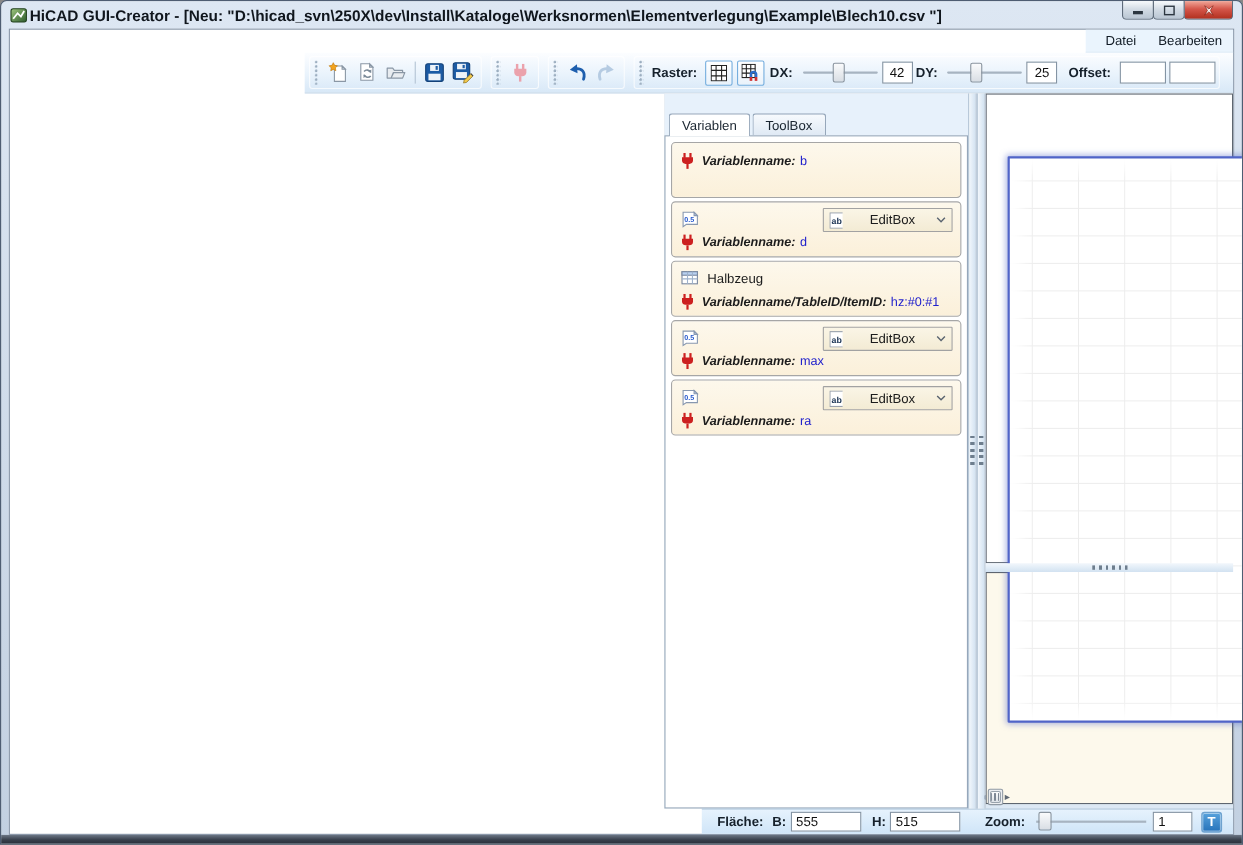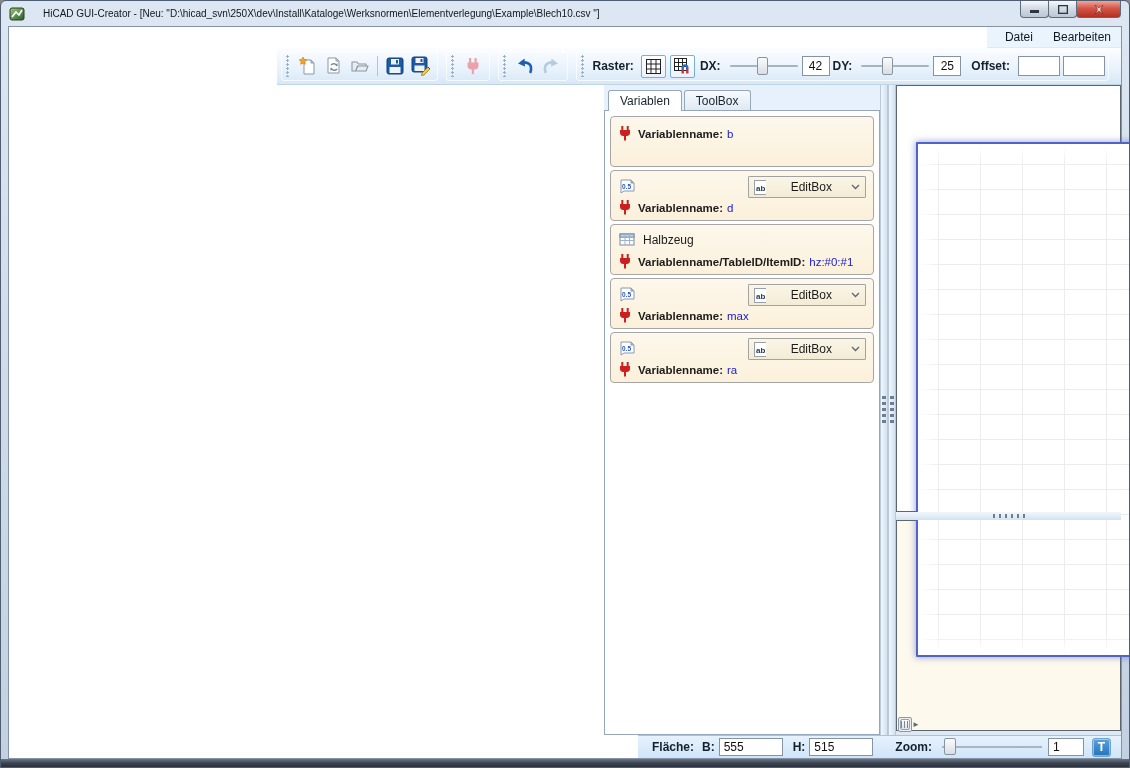--- a/index.html
+++ b/index.html
@@ -10,21 +10,21 @@
     position:relative; width:1130px; height:768px;
     border:1px solid #4e5d72; border-radius:6px 6px 0 0;
     background:linear-gradient(#dde7f3,#c2d0e1);
     overflow:hidden;
   }
   .window::after{ content:""; position:absolute; left:0; right:0; bottom:0; height:8px;
     background:linear-gradient(#6b7685,#39414d 55%,#2a313c); }
 
   
   .titlebar{ height:25px; display:flex; align-items:center; padding:0 8px; position:relative; }
-  .title-text{ font-size:10px; color:#10161d; margin-left:18px; white-space:nowrap; overflow:hidden; }
+  .title-text{ font-size:14px; color:#10161d; margin-left:2px; white-space:nowrap; overflow:hidden;font-weight:bold; }
   .win-controls{ position:absolute; top:0; right:8px; display:flex; }
   .win-btn{ width:29px; height:17px; border:1px solid #5e6b7a; border-top:none;
     border-radius:0 0 4px 4px; background:linear-gradient(#f7fafc,#d3dce5 45%,#bac6d3);
     display:flex; align-items:center; justify-content:center; margin-left:-1px; }
   .win-btn.close{ width:45px; background:linear-gradient(#f0a698,#d4564a 45%,#b2301f); }
 
   
   .content{ position:absolute; left:7px; right:7px; top:25px; bottom:8px;
     border:1px solid #8493a6; background:#fff; display:flex; flex-direction:column;align-items:flex-end; }
 
@@ -51,40 +51,40 @@
   .thumb{ position:absolute; top:1px; width:11px; height:18px; border:1px solid #8a949e;
     border-radius:2px; background:linear-gradient(#fafbfc,#d9dee4); }
   .num-input{ width:28px; height:20px; border:1px solid #8494a4; background:#fff;
     text-align:center; font:12px "Liberation Sans",sans-serif; padding:0; color:#111; }
   .num-input.small{ width:23px; margin-left:3px;padding-left:40px; }
 
   
   .main{ flex:1 1 auto; display:flex; min-height:0; background:#e2e2e2; }
 
   .left-panel{ width:276px; flex:0 0 auto; display:flex; flex-direction:column; background:#e7f1fb; }
-  .tabstrip{ height:25px; display:flex; align-items:flex-end; padding-left:4px; flex:0 0 auto; }
+  .tabstrip{ height:38px; display:flex; align-items:flex-end; padding-left:4px; flex:0 0 auto; }
   .tab{ height:20px; padding:0 11px; font-size:12px; color:#1a2530; display:flex; align-items:center;
     border:1px solid #96a7ba; border-bottom:none; border-radius:3px 3px 0 0;
     background:linear-gradient(#f7fafd,#dfe9f4); margin-right:2px; }
   .tab.active{ background:#fff; height:21px; margin-bottom:-1px; position:relative; z-index:2; }
   .panel-body{ flex:1; background:#fff; border:1px solid #96a7ba; border-bottom:1px solid #96a7ba;
     padding:2px 4px; overflow:hidden; }
 
   .card{ height:51px; margin:3px 1px; border:1px solid #a6a6a6; border-radius:4px;
     background:linear-gradient(#fdf8ec,#fbf0da); position:relative; padding:5px 6px 4px 8px; }
   .card-row1{ display:flex; align-items:center; height:20px; }
   .card-label{ font-size:12px; color:#1c1c1c; margin-left:7px; }
   .card-control{ position:absolute; right:7px; top:5px; width:118px; height:22px;
     display:flex; align-items:center; padding:0 5px; font-size:12px; color:#1c1c1c; }
   .btn-warm{ border:1px solid #cfc6b2; background:linear-gradient(#fbe9c8,#f7dcae); border-radius:1px; }
   .combo{ border:1px solid #a2a2a2; background:linear-gradient(#faf5e6,#f3ebd4); border-radius:1px;gap:19px; }
   .ctrl-label{ margin-left:6px; white-space:nowrap; }
   .chev{ margin-left:auto; display:flex; }
   .var-row{ display:flex; align-items:center; margin-top:4px; white-space:nowrap; overflow:hidden; }
-  .var-label{ font-size:11.5px; font-weight:bold; color:#1c1c1c; margin-left:7px; }
+  .var-label{ font-size:11.5px; font-weight:bold; color:#1c1c1c; margin-left:7px;font-style:italic; }
   .var-value{ font-size:11.5px; color:#2121cc; margin-left:4px; }
 
   
   .vsplit{ width:8px; flex:0 0 auto; background:linear-gradient(90deg,#f2f7fc,#d2e2f1);
     border-left:1px solid #b9c9d9; border-right:1px solid #b9c9d9; position:relative; }
   .vsplit .vdots{ position:absolute; top:50%; left:50%; transform:translate(-50%,-50%);
     width:4px; height:28px;
     background-image:repeating-linear-gradient(#6e7e8e 0 2.5px,transparent 2.5px 6px); }
   .hsplit{ height:8px; background:linear-gradient(#f2f7fc,#d2e2f1); position:relative; flex:0 0 auto; }
   .hsplit .hdots{ position:absolute; left:50%; top:50%; transform:translate(-50%,-50%);

